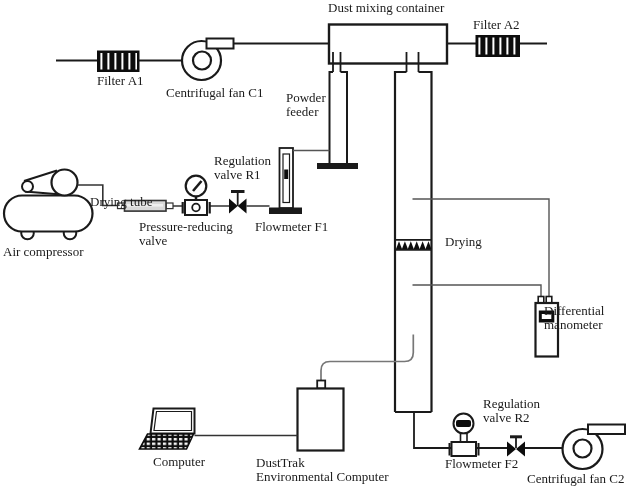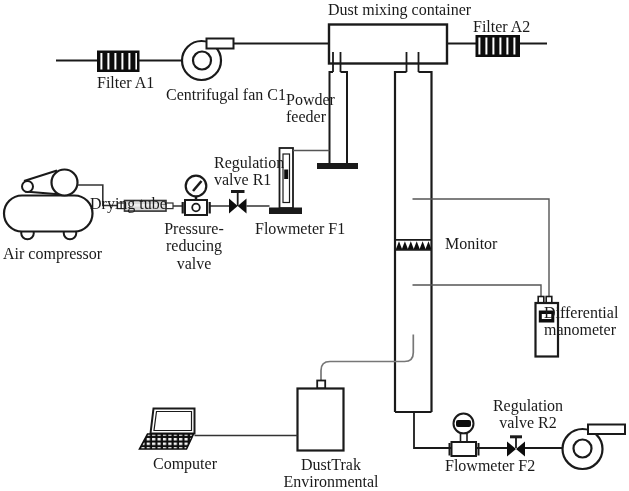--- a/index.html
+++ b/index.html
@@ -2,24 +2,24 @@
 <html><head>
 <meta charset="utf-8">
 <style>
   html,body{margin:0;padding:0;background:#fff;}
   .stage{
     position:relative;width:629px;height:491px;background:#fff;overflow:hidden;
     font-family:"Liberation Serif","DejaVu Serif",serif;
   }
   .stage svg{position:absolute;left:0;top:0;}
   .lbl{
-    position:absolute;font-size:16px;line-height:1.08;color:#1a1a1a;
+    position:absolute;font-size:13px;line-height:1.08;color:#1a1a1a;
     white-space:pre-line;
   }
-  .ctr{text-align:center;}
+  .ctr{text-align:left;}
 </style>
 </head>
 <body>
 
 <div class="stage">
 
 <svg width="629" height="491" viewBox="0 0 629 491">
   <defs>
     <pattern id="fhatch" patternUnits="userSpaceOnUse" width="7" height="8">
       <rect width="7" height="8" fill="#0d0d0d"></rect>
@@ -190,23 +190,24 @@
 <div class="lbl" style="left:473px;top:18px;">Filter A2</div>
 <div class="lbl" style="left:286px;top:91px;">Powder
 feeder</div>
 <div class="lbl" style="left:214px;top:154px;">Regulation
 valve R1</div>
 <div class="lbl" style="left:255px;top:220px;">Flowmeter F1</div>
 <div class="lbl" style="left:90px;top:171px;margin-top:24px;">Drying tube</div>
 <div class="lbl ctr" style="left:139px;top:220px;width:110px;">Pressure-reducing
 valve</div>
 <div class="lbl" style="left:3px;top:245px;">Air compressor</div>
-<div class="lbl" style="left:445px;top:235px;">Monitor</div>
+<div class="lbl" style="left:445px;top:235px;">Drying</div>
 <div class="lbl" style="left:544px;top:304px;">Differential
 manometer</div>
 <div class="lbl" style="left:153px;top:455px;">Computer</div>
 <div class="lbl ctr" style="left:256px;top:456px;width:150px;">DustTrak
 Environmental Computer</div>
 <div class="lbl" style="left:438px;top:457px;margin-left:7px;">Flowmeter F2</div>
 <div class="lbl ctr" style="left:483px;top:397px;width:90px;">Regulation
 valve R2</div>
+<div class="lbl" style="left:527px;top:472px;">Centrifugal fan C2</div>
 
 </div>
 
 </body></html>

